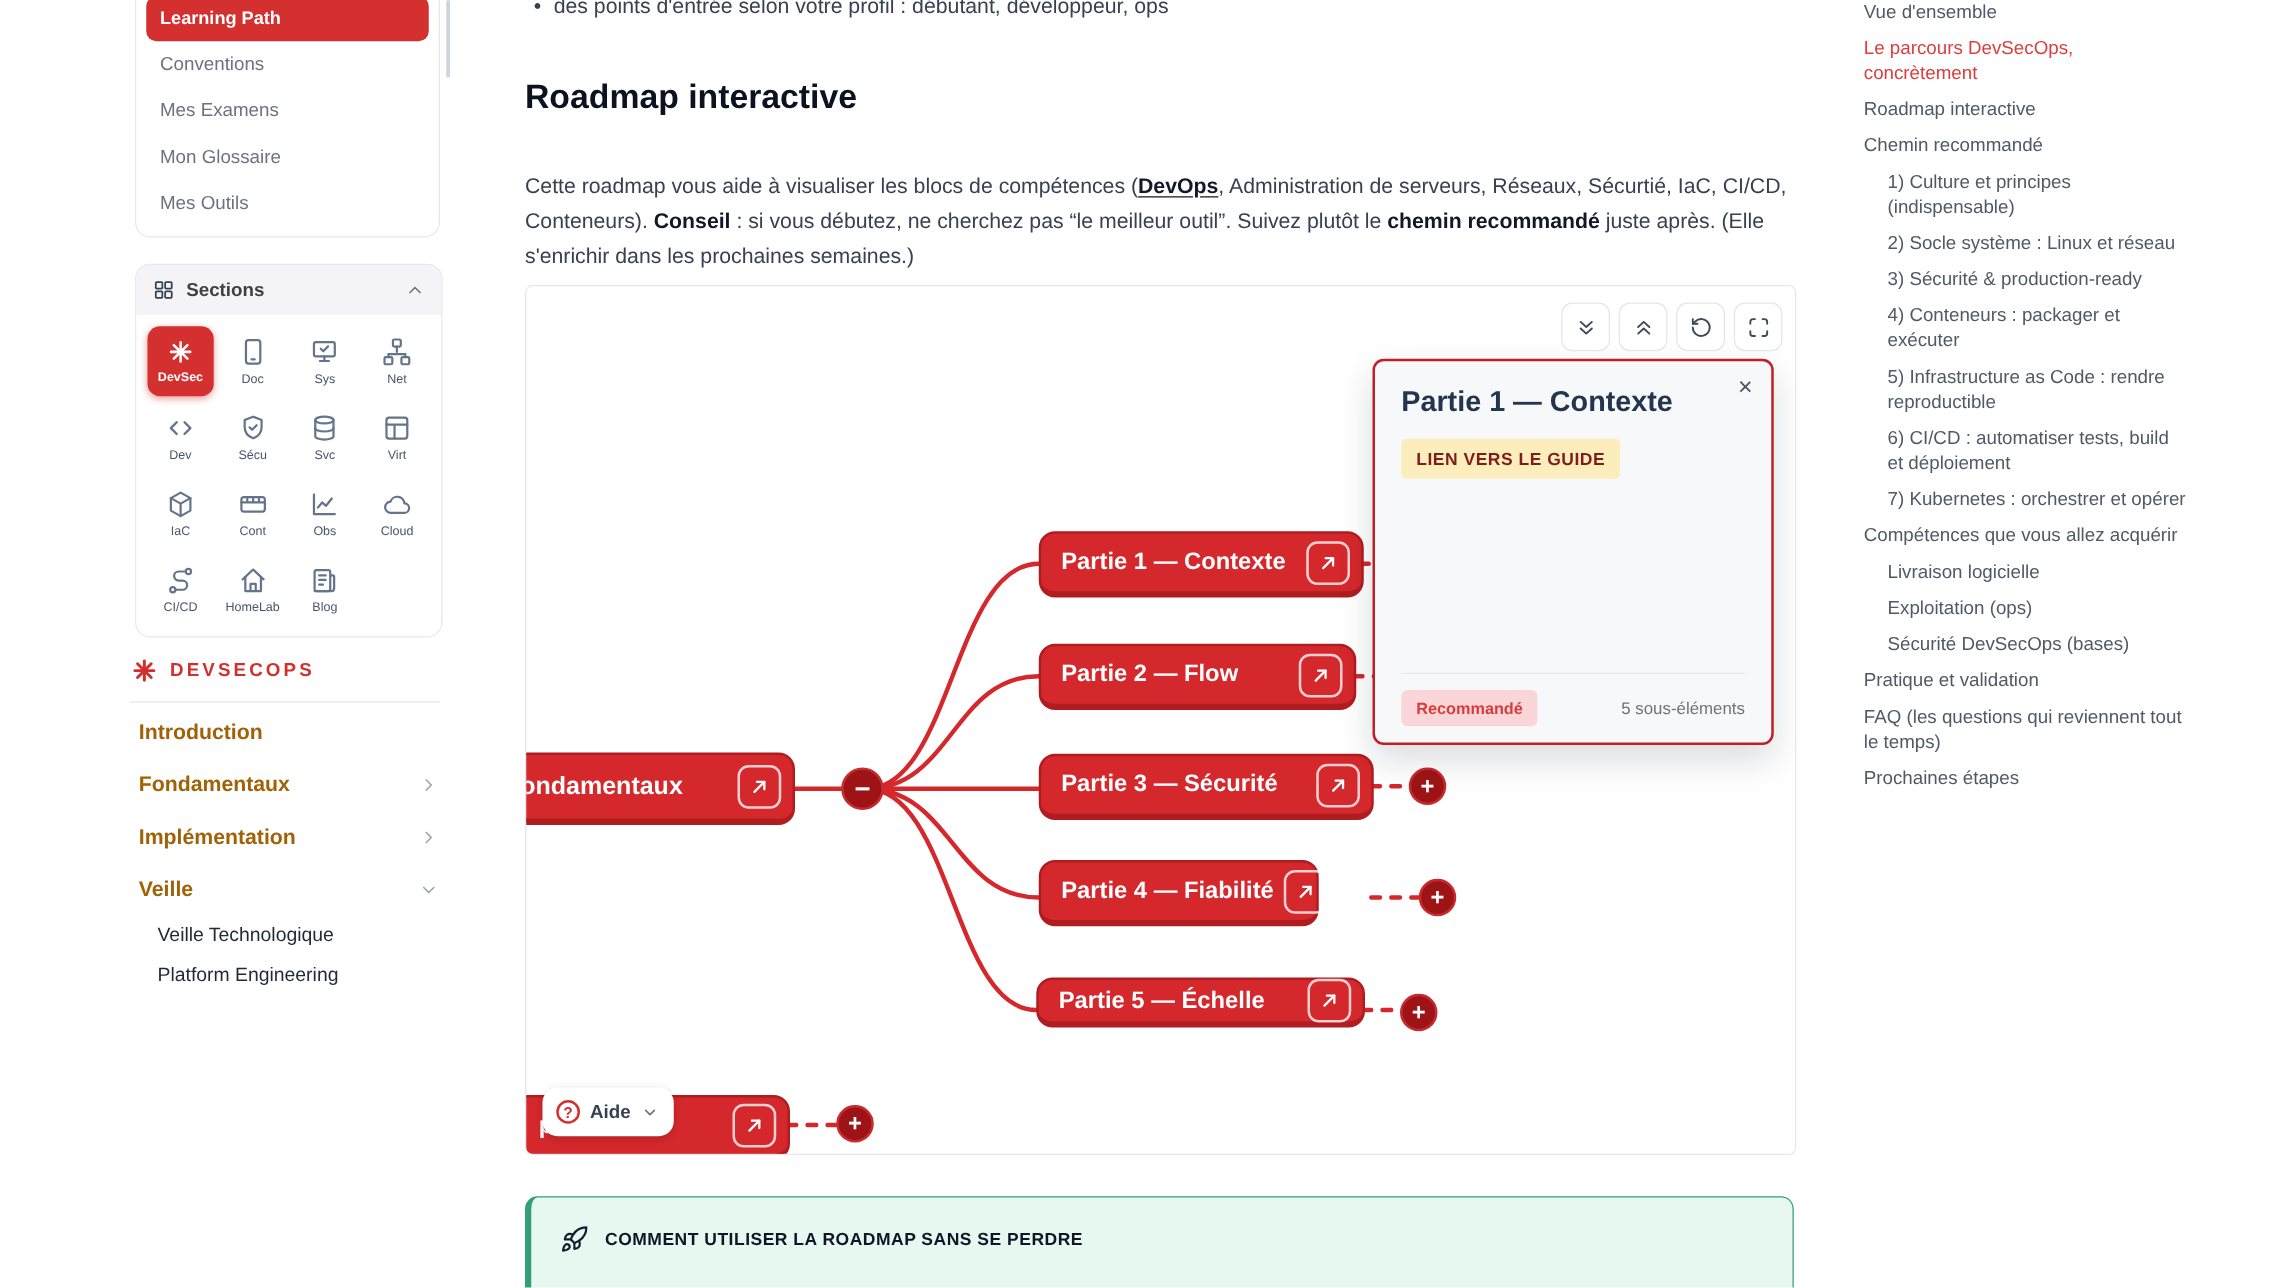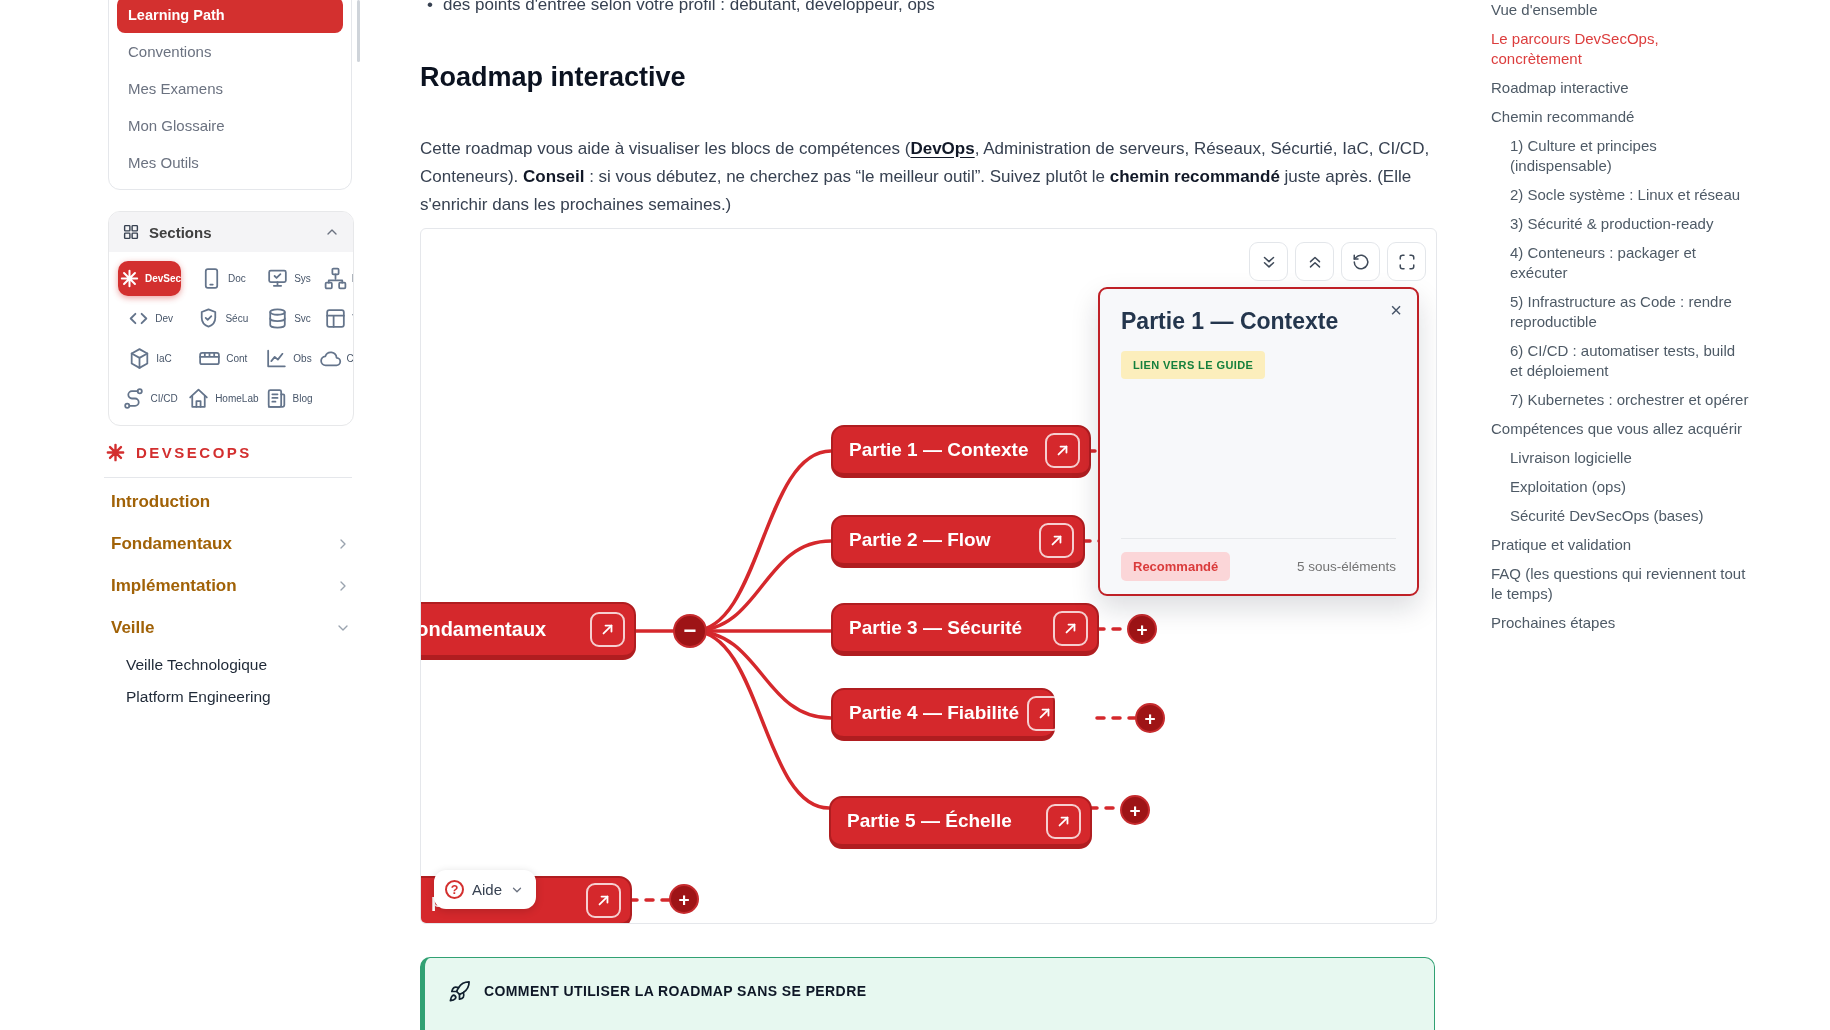--- a/index.html
+++ b/index.html
@@ -11,21 +11,21 @@
   .rail{position:absolute;left:99px;top:0;width:258px}
   .pages-card{position:relative;top:-12px;margin-left:9px;width:244px;border:1px solid #e5e7eb;
               border-radius:12px;padding:8px;box-sizing:border-box;background:#fff}
   .page-item{padding:10px 11px;font-size:15px;color:#6b7280;border-radius:8px;cursor:pointer}
   .page-item.active{background:#d3302f;color:#fff;font-weight:600;font-size:14.5px}
   .sections-card{margin-left:9px;margin-top:9px;width:244px;border:1px solid #e7e8ea;border-radius:12px;
                  overflow:hidden;background:#fff}
   .sections-head{display:flex;align-items:center;gap:9px;background:#f4f4f6;padding:11px 13px;color:#374151}
   .sections-title{font-weight:700;font-size:15px;color:#404040;flex:1}
   .tiles{display:grid;grid-template-columns:repeat(4,1fr);gap:5px;padding:9px}
-  .tile{display:flex;flex-direction:row;align-items:center;justify-content:center;gap:4px;height:35px;
+  .tile{display:flex;flex-direction:column;align-items:center;justify-content:center;gap:4px;height:56px;
         border-radius:10px;color:#64748b;cursor:pointer}
   .tile .tl{font-size:10px;color:#475569;white-space:nowrap}
   .tile.active{background:#d3302f;color:#fff;box-shadow:0 2px 6px rgba(211,48,47,.45)}
   .tile.active .tl{color:#fff;font-weight:700}
   .brand{display:flex;align-items:center;gap:9px;margin:15px 0 0 5px;color:#d32f2f;cursor:pointer}
   .brand-text{font-weight:700;font-size:15px;letter-spacing:2.5px}
   .rail-divider{border:none;border-top:1px solid #e5e7eb;margin:13px 0 3px 5px;width:248px}
   .nav-item{display:flex;align-items:center;justify-content:space-between;padding:11px 6px 11px 12px;
             font-weight:700;font-size:17px;color:#a16207;cursor:pointer}
   .nav-item .chev{color:#9aa3af}
@@ -55,47 +55,47 @@
         cursor:pointer;box-sizing:border-box;padding:0 9px 0 16px}
   .node-label{font-size:19px;font-weight:700;white-space:nowrap}
   .go{width:35px;height:35px;border:2px solid rgba(255,255,255,.78);border-radius:9px;display:flex;
       align-items:center;justify-content:center;flex-shrink:0;margin-left:8px;cursor:pointer;box-sizing:border-box}
   .n-root{left:-35px;top:373px;width:250px;height:58px}
   .n-root .node-label{font-size:20px}
   .n1{left:410px;top:196px;width:260px;height:53px}
   .n2{left:410px;top:286px;width:254px;height:53px}
   .n3{left:410px;top:374px;width:268px;height:53px}
   .n4{left:410px;top:459px;width:224px;height:53px}
-  .n5{left:408px;top:567px;width:263px;height:53px}
+  .n5{left:408px;top:553px;width:263px;height:40px}
   .n-bottom{left:-35px;top:647px;width:246px;height:52px;padding-left:43px}
   .circ{position:absolute;width:34px;height:34px;border-radius:50%;background:#9e1416;border:2.5px solid #c62b2e;
         color:#fff;display:flex;align-items:center;justify-content:center;font-size:22px;font-weight:700;
         z-index:3;cursor:pointer;box-sizing:border-box;line-height:1}
   .circ.sm{width:30px;height:30px;font-size:19px}
   .c-minus{left:252px;top:385px}
   .c-p3{left:706px;top:385px}.c-p4{left:714px;top:474px}.c-p5{left:699px;top:566px}.c-pb{left:248px;top:655px}
 
   .popup{position:absolute;left:677px;top:58px;width:321px;height:309px;background:#f7f8fa;
          border:2px solid #bf2026;border-radius:9px;box-shadow:0 12px 28px rgba(15,23,42,.15);z-index:5;
          padding:19px 21px;box-sizing:border-box}
   .popup-title{font-size:23px;font-weight:700;color:#24364d;margin:0}
   .popup-close{position:absolute;top:11px;right:15px;font-size:20px;color:#475569;cursor:pointer;line-height:1}
   .popup-body{margin-top:11px;font-size:16px;line-height:25px;color:#4b5563}
-  .chip-yellow{display:inline-block;margin-top:16px;background:#fceebc;color:#15803d;font-size:11px;
+  .chip-yellow{display:inline-block;margin-top:16px;background:#fceebc;color:#7f1d1d;font-size:14px;
                font-weight:700;letter-spacing:.4px;padding:8px 12px;border-radius:4px;cursor:pointer}
   .popup-foot{position:absolute;left:21px;right:21px;bottom:13px;display:flex;align-items:center;
               justify-content:space-between;border-top:1px solid #e7e9ec;padding-top:13px}
   .chip-pink{background:#fbd6d8;color:#da3b3b;font-size:13px;font-weight:700;padding:7px 12px;border-radius:5px}
   .count{font-size:13.5px;color:#737373}
 
   .aide{position:absolute;left:13px;top:641px;height:39px;display:flex;align-items:center;gap:8px;background:#fff;
         border-radius:12px;padding:0 12px 0 11px;box-shadow:0 2px 8px rgba(0,0,0,.16);z-index:6;cursor:pointer}
   .aide-q{width:19px;height:19px;border:2px solid #d3302f;border-radius:50%;color:#d3302f;font-size:12.5px;
           font-weight:700;display:flex;align-items:center;justify-content:center;box-sizing:border-box}
-  .aide-label{font-size:15px;font-weight:400;color:#374151}
+  .aide-label{font-size:15px;font-weight:700;color:#374151}
   .aide .chev{color:#6b7280}
 
   
   .callout{position:absolute;left:0;top:957px;width:1015px;height:95px;background:#e7f8f0;
            border:1px solid #31a173;border-left-width:5px;border-radius:10px;box-sizing:border-box;
            display:flex;align-items:flex-start;gap:13px;padding:22px 24px 0 23px;color:#0e1726}
   .callout-title{font-size:14px;font-weight:700;letter-spacing:.4px;padding-top:3px}
 
   
   .toc{position:absolute;left:1491px;top:0;width:260px;font-size:15px;line-height:20px;color:#4e5a66}

